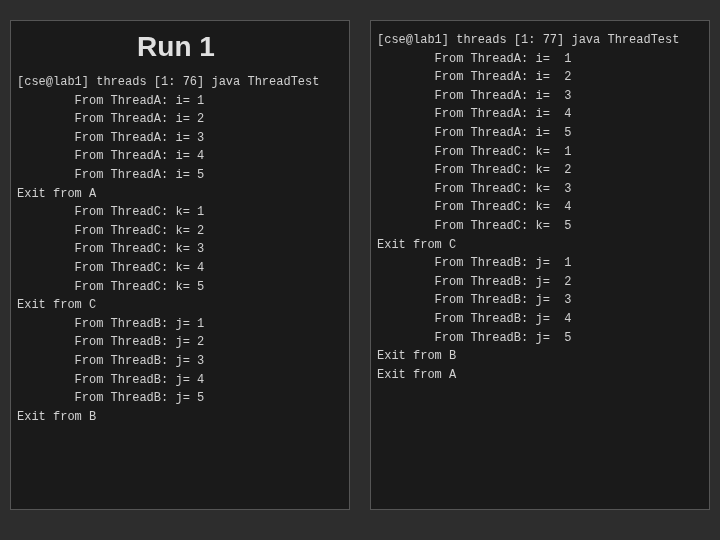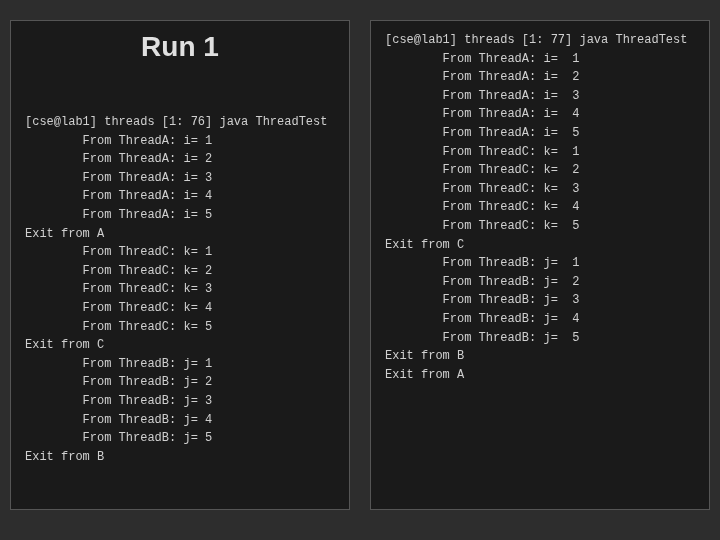--- a/index.html
+++ b/index.html
@@ -20,25 +20,24 @@
       flex-direction: row;
       align-items: flex-start;
       justify-content: center;
       padding: 20px 10px;
       gap: 20px;
     }
     .panel {
       flex: 1;
       background: #1a1a1a;
       border: 1px solid #555;
-      padding: 10px 14px 14px 14px;
+      padding: 10px 14px 14px 6px;
       height: 490px;
       display: flex;
       flex-direction: column;
-      gap: 40px;
     }
     .panel-title {
       font-size: 28px;
       font-weight: bold;
       color: #e0e0e0;
       text-align: center;
       margin-bottom: 10px;
       font-family: Arial, sans-serif;
     }
     .code-block {

